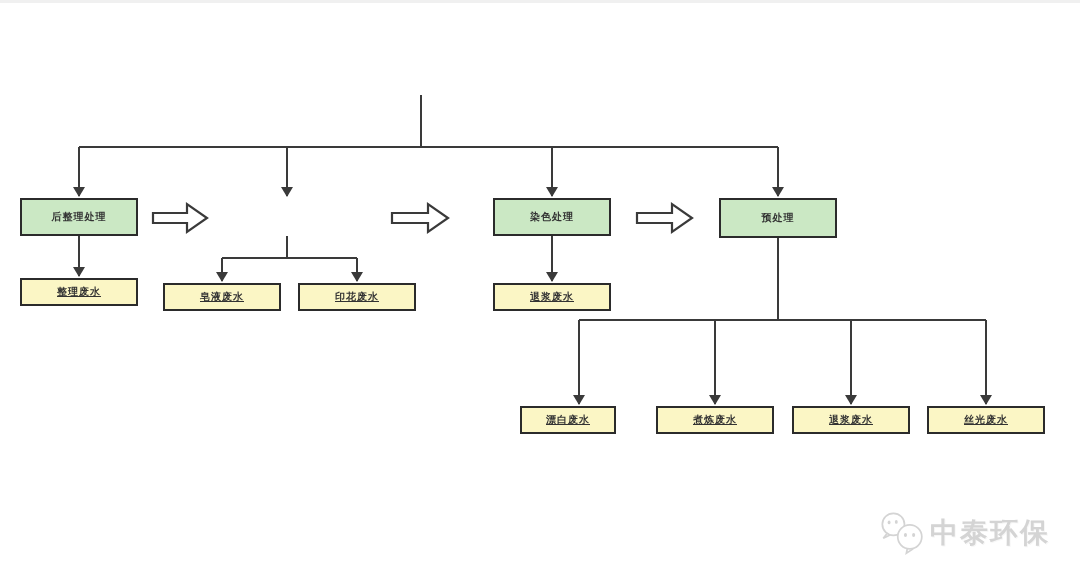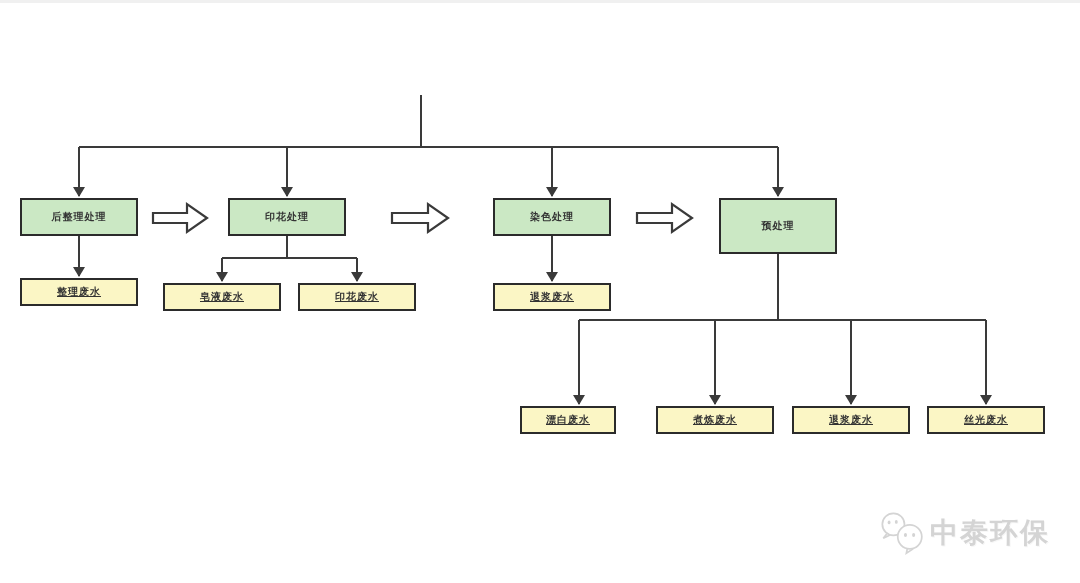--- a/index.html
+++ b/index.html
@@ -112,27 +112,24 @@
       <path class="hollow-arrow" d="M153 213 H187 V204 L207 218 L187 232 V223 H153 Z"></path>
       <path class="hollow-arrow" d="M392 213 H428 V204 L448 218 L428 232 V223 H392 Z"></path>
       <path class="hollow-arrow" d="M637 213 H672 V204 L692 218 L672 232 V223 H637 Z"></path>
     </g>
   </svg>
 
 
   <div class="node stage" style="left:20px;top:198px;width:118px;height:38px">
     <span>后整理处理</span>
   </div>
-  <div class="node stage" style="left:228px;top:198px;width:118px;height:38px">
-    <span>印花处理</span>
-  </div>
   <div class="node stage" style="left:493px;top:198px;width:118px;height:38px">
     <span>染色处理</span>
   </div>
-  <div class="node stage" style="left:719px;top:198px;width:118px;height:56px">
+  <div class="node stage" style="left:719px;top:198px;width:118px;height:40px">
     <span>预处理</span>
   </div>
 
   <div class="node waste" style="left:20px;top:278px;width:118px;height:28px">
     <span>整理废水</span>
   </div>
   <div class="node waste" style="left:163px;top:283px;width:118px;height:28px">
     <span>皂液废水</span>
   </div>
   <div class="node waste" style="left:298px;top:283px;width:118px;height:28px">

